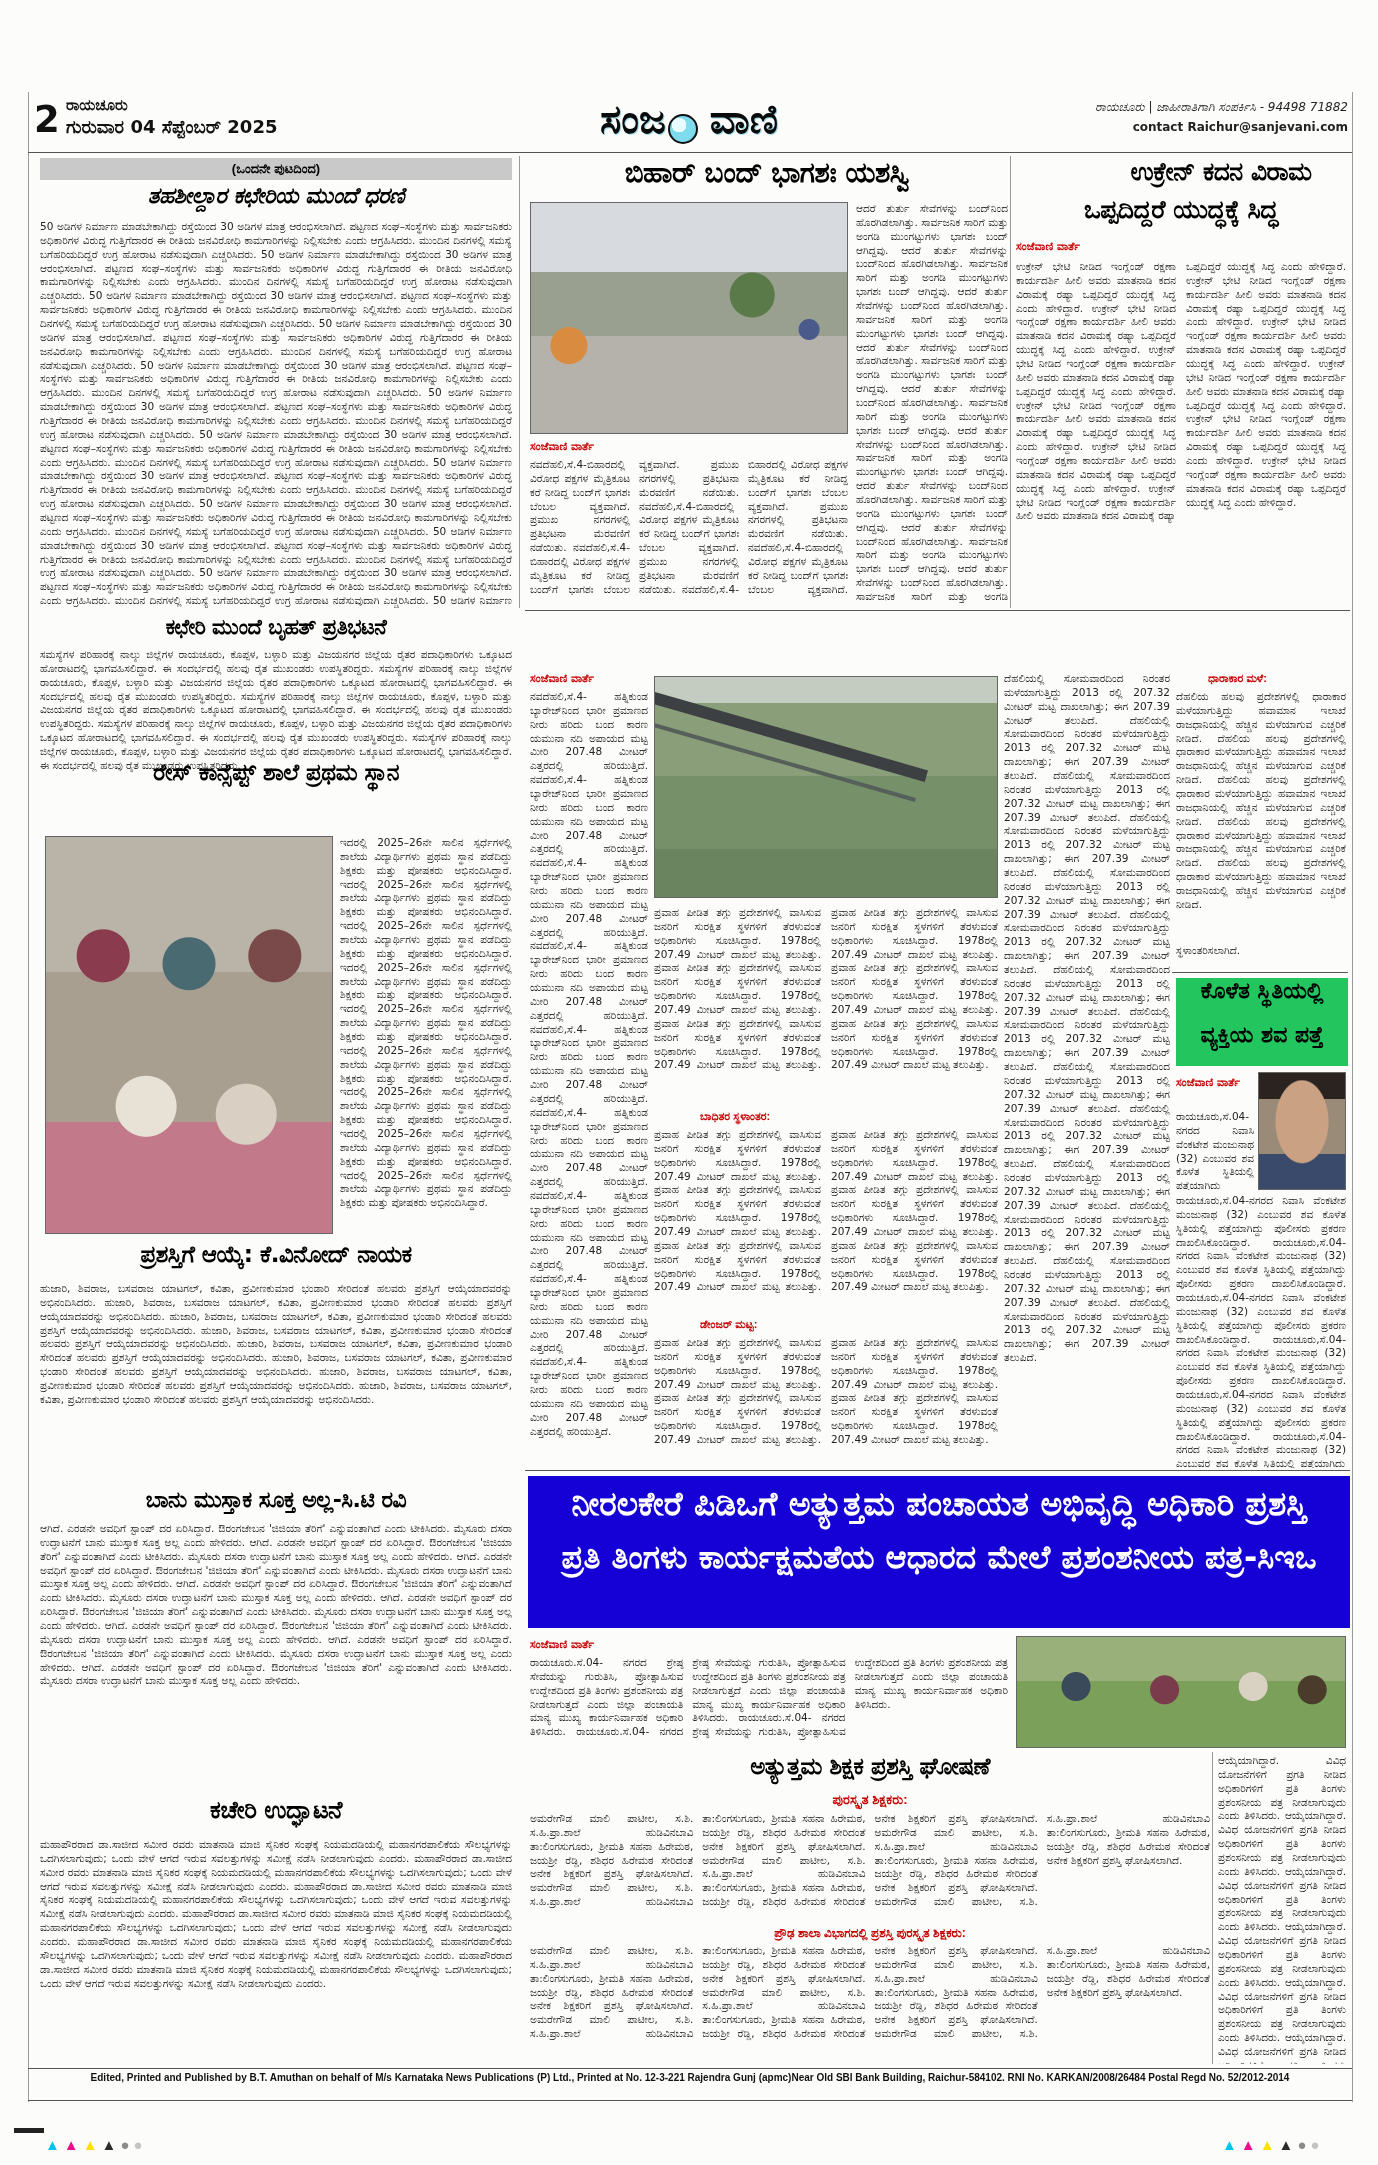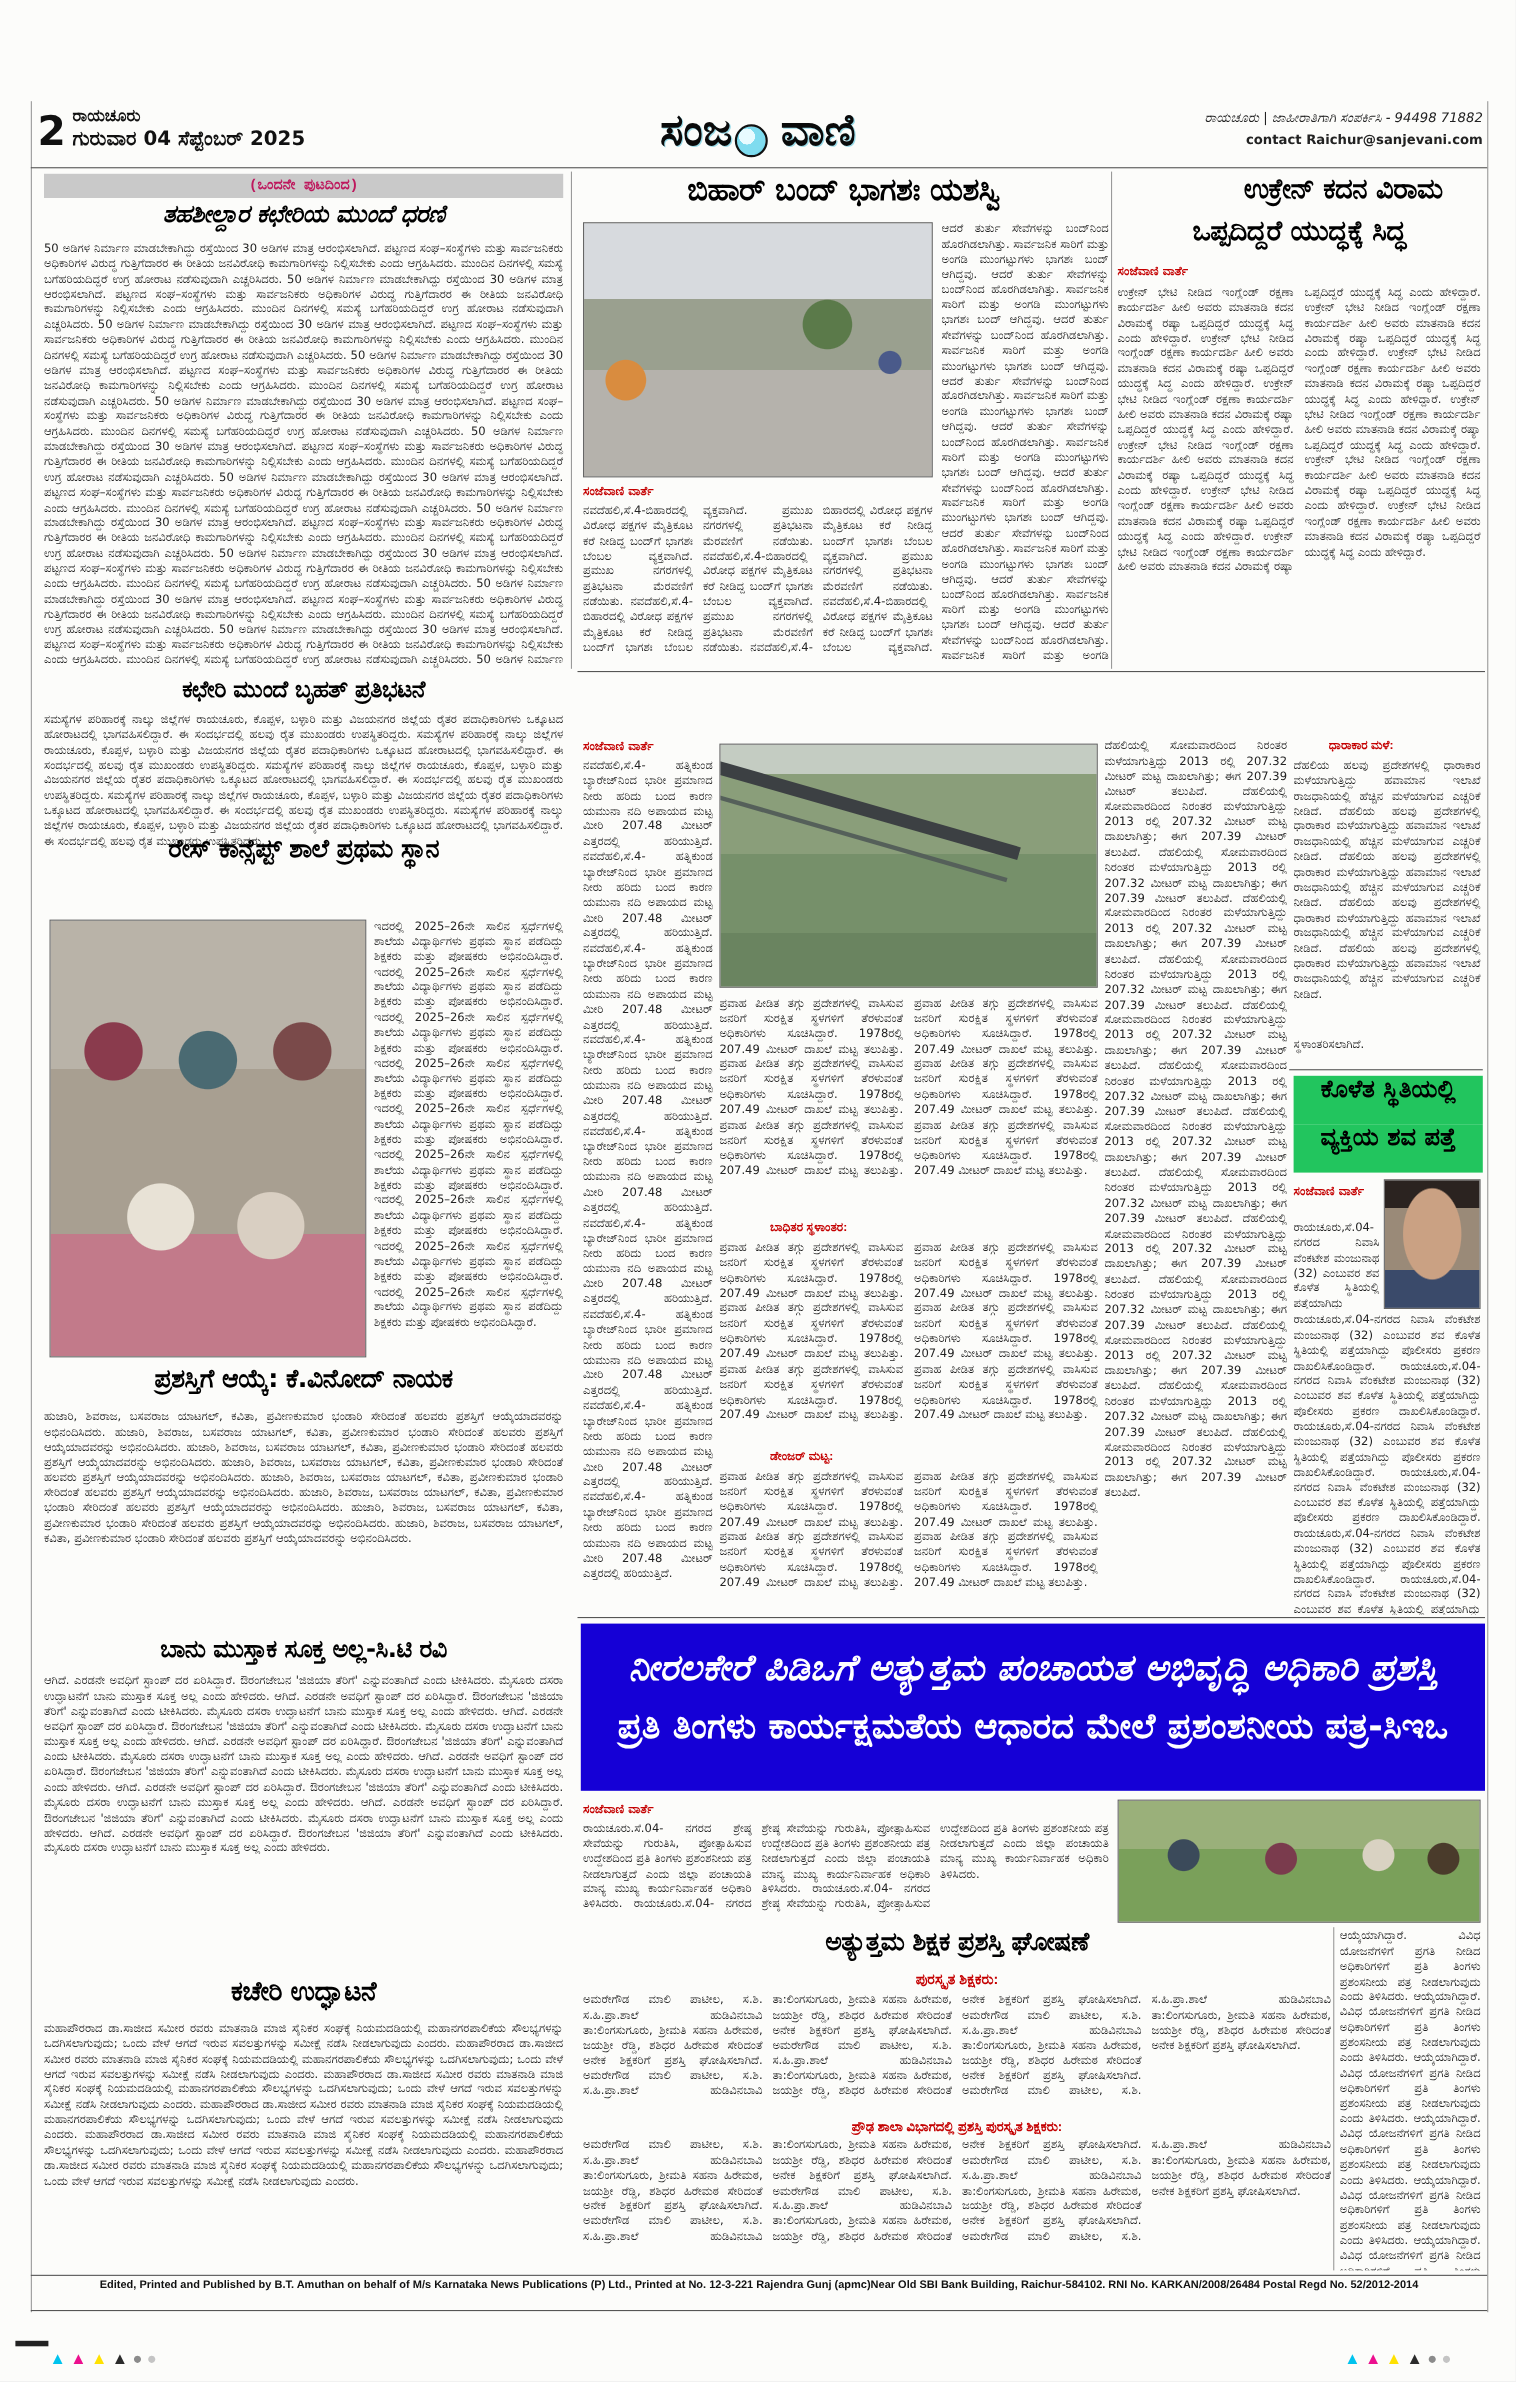--- a/index.html
+++ b/index.html
@@ -12,21 +12,21 @@
       font-family:"DejaVu Sans",sans-serif;}
   .red{color:#c40000;font-weight:bold;}
   .byline{font-size:11px;font-weight:bold;color:#c40000;font-family:"DejaVu Sans",sans-serif;}
   .vr{width:1px;background:#9a9a9a;}
   .hr{height:1px;background:#555;}
   .photo{border:1px solid #666;box-sizing:border-box;}
   .cols2{column-count:2;column-gap:10px;}
   .cols3{column-count:3;column-gap:9px;}
   .cols4{column-count:4;column-gap:9px;}
   .tagbar{background:#c9c9c9;text-align:center;font-size:13px;font-weight:bold;
-          font-family:Liberation Mono, monospace;line-height:22px;color:#be185d;}
+          font-family:Liberation Sans, sans-serif;line-height:22px;color:#000000;}
   .banner{background:#1500d6;color:#fff;text-align:center;font-weight:bold;
           font-family:"DejaVu Sans",sans-serif;}
   .yellowbox{background:#22c55e;color:#000;font-weight:bold;text-align:center;
              font-family:"DejaVu Sans",sans-serif;line-height:1.15;}
   .dot{display:inline-block;font-size:15px;line-height:15px;margin-right:4px;}
   .c1{color:#00c3ee}.c2{color:#ec0f8e}.c3{color:#ffe100}.c4{color:#2b2b2b}.c5{color:#8b8b8b}.c6{color:#c4c4c4}
   .globe{display:inline-block;width:26px;height:26px;border-radius:50%;
          background:radial-gradient(circle at 35% 35%, #e8fbff 0 30%, #7fdcef 31% 70%, #2aa8c4 100%);
          border:2px solid #111;vertical-align:middle;margin:0 2px;}
   .logo{font-family:"DejaVu Sans",sans-serif;font-weight:bold;font-size:40px;color:#0a0a0a;
@@ -126,21 +126,21 @@
   <div class="abs photo" style="left:1258px;top:1072px;width:88px;height:118px;
        background:
          radial-gradient(ellipse at 50% 42%, #caa183 0 26px, transparent 27px),
          linear-gradient(180deg,#2b2320 0 22%, #9a8a78 22% 70%, #3a4a6a 70% 100%);"></div>
   <div class="abs byline" style="left:1176px;top:1076px;width:78px;">ಸಂಜೆವಾಣಿ ವಾರ್ತೆ</div>
   <div class="abs bt" style="left:1176px;top:1110px;width:78px;height:80px;">ರಾಯಚೂರು,ಸೆ.04-ನಗರದ ನಿವಾಸಿ ವೆಂಕಟೇಶ ಮಂಜುನಾಥ (32) ಎಂಬುವರ ಶವ ಕೊಳೆತ ಸ್ಥಿತಿಯಲ್ಲಿ ಪತ್ತೆಯಾಗಿದ್ದು ಪೊಲೀಸರು ಪ್ರಕರಣ ದಾಖಲಿಸಿಕೊಂಡಿದ್ದಾರೆ. </div>
   <div class="abs bt" style="left:1176px;top:1194px;width:170px;height:274px;">ರಾಯಚೂರು,ಸೆ.04-ನಗರದ ನಿವಾಸಿ ವೆಂಕಟೇಶ ಮಂಜುನಾಥ (32) ಎಂಬುವರ ಶವ ಕೊಳೆತ ಸ್ಥಿತಿಯಲ್ಲಿ ಪತ್ತೆಯಾಗಿದ್ದು ಪೊಲೀಸರು ಪ್ರಕರಣ ದಾಖಲಿಸಿಕೊಂಡಿದ್ದಾರೆ. ರಾಯಚೂರು,ಸೆ.04-ನಗರದ ನಿವಾಸಿ ವೆಂಕಟೇಶ ಮಂಜುನಾಥ (32) ಎಂಬುವರ ಶವ ಕೊಳೆತ ಸ್ಥಿತಿಯಲ್ಲಿ ಪತ್ತೆಯಾಗಿದ್ದು ಪೊಲೀಸರು ಪ್ರಕರಣ ದಾಖಲಿಸಿಕೊಂಡಿದ್ದಾರೆ. ರಾಯಚೂರು,ಸೆ.04-ನಗರದ ನಿವಾಸಿ ವೆಂಕಟೇಶ ಮಂಜುನಾಥ (32) ಎಂಬುವರ ಶವ ಕೊಳೆತ ಸ್ಥಿತಿಯಲ್ಲಿ ಪತ್ತೆಯಾಗಿದ್ದು ಪೊಲೀಸರು ಪ್ರಕರಣ ದಾಖಲಿಸಿಕೊಂಡಿದ್ದಾರೆ. ರಾಯಚೂರು,ಸೆ.04-ನಗರದ ನಿವಾಸಿ ವೆಂಕಟೇಶ ಮಂಜುನಾಥ (32) ಎಂಬುವರ ಶವ ಕೊಳೆತ ಸ್ಥಿತಿಯಲ್ಲಿ ಪತ್ತೆಯಾಗಿದ್ದು ಪೊಲೀಸರು ಪ್ರಕರಣ ದಾಖಲಿಸಿಕೊಂಡಿದ್ದಾರೆ. ರಾಯಚೂರು,ಸೆ.04-ನಗರದ ನಿವಾಸಿ ವೆಂಕಟೇಶ ಮಂಜುನಾಥ (32) ಎಂಬುವರ ಶವ ಕೊಳೆತ ಸ್ಥಿತಿಯಲ್ಲಿ ಪತ್ತೆಯಾಗಿದ್ದು ಪೊಲೀಸರು ಪ್ರಕರಣ ದಾಖಲಿಸಿಕೊಂಡಿದ್ದಾರೆ. ರಾಯಚೂರು,ಸೆ.04-ನಗರದ ನಿವಾಸಿ ವೆಂಕಟೇಶ ಮಂಜುನಾಥ (32) ಎಂಬುವರ ಶವ ಕೊಳೆತ ಸ್ಥಿತಿಯಲ್ಲಿ ಪತ್ತೆಯಾಗಿದ್ದು ಪೊಲೀಸರು ಪ್ರಕರಣ ದಾಖಲಿಸಿಕೊಂಡಿದ್ದಾರೆ. </div>
 
   <div class="abs hr" style="left:525px;top:1470px;width:825px;"></div>
   <div class="abs banner" style="left:528px;top:1476px;width:822px;height:152px;">
-    <div style="font-size:33px;margin-top:20px;font-style:italic;">ನೀರಲಕೇರೆ ಪಿಡಿಒಗೆ ಅತ್ಯುತ್ತಮ ಪಂಚಾಯತ ಅಭಿವೃದ್ಧಿ ಅಧಿಕಾರಿ ಪ್ರಶಸ್ತಿ</div>
+    <div style="font-size:33px;margin-top:8px;">ನೀರಲಕೇರೆ ಪಿಡಿಒಗೆ ಅತ್ಯುತ್ತಮ ಪಂಚಾಯತ ಅಭಿವೃದ್ಧಿ ಅಧಿಕಾರಿ ಪ್ರಶಸ್ತಿ</div>
     <div style="font-size:32px;margin-top:14px;">ಪ್ರತಿ ತಿಂಗಳು ಕಾರ್ಯಕ್ಷಮತೆಯ ಆಧಾರದ ಮೇಲೆ ಪ್ರಶಂಶನೀಯ ಪತ್ರ-ಸಿಇಒ</div>
   </div>
 
   <div class="abs byline" style="left:530px;top:1638px;">ಸಂಜೆವಾಣಿ ವಾರ್ತೆ</div>
   <div class="abs bt cols3" style="left:530px;top:1656px;width:478px;height:90px;">ರಾಯಚೂರು.ಸೆ.04- ನಗರದ ಶ್ರೇಷ್ಠ ಸೇವೆಯನ್ನು ಗುರುತಿಸಿ, ಪ್ರೋತ್ಸಾಹಿಸುವ ಉದ್ದೇಶದಿಂದ ಪ್ರತಿ ತಿಂಗಳು ಪ್ರಶಂಶನೀಯ ಪತ್ರ ನೀಡಲಾಗುತ್ತದೆ ಎಂದು ಜಿಲ್ಲಾ ಪಂಚಾಯತಿ ಮಾನ್ಯ ಮುಖ್ಯ ಕಾರ್ಯನಿರ್ವಾಹಕ ಅಧಿಕಾರಿ ತಿಳಿಸಿದರು. ರಾಯಚೂರು.ಸೆ.04- ನಗರದ ಶ್ರೇಷ್ಠ ಸೇವೆಯನ್ನು ಗುರುತಿಸಿ, ಪ್ರೋತ್ಸಾಹಿಸುವ ಉದ್ದೇಶದಿಂದ ಪ್ರತಿ ತಿಂಗಳು ಪ್ರಶಂಶನೀಯ ಪತ್ರ ನೀಡಲಾಗುತ್ತದೆ ಎಂದು ಜಿಲ್ಲಾ ಪಂಚಾಯತಿ ಮಾನ್ಯ ಮುಖ್ಯ ಕಾರ್ಯನಿರ್ವಾಹಕ ಅಧಿಕಾರಿ ತಿಳಿಸಿದರು. ರಾಯಚೂರು.ಸೆ.04- ನಗರದ ಶ್ರೇಷ್ಠ ಸೇವೆಯನ್ನು ಗುರುತಿಸಿ, ಪ್ರೋತ್ಸಾಹಿಸುವ ಉದ್ದೇಶದಿಂದ ಪ್ರತಿ ತಿಂಗಳು ಪ್ರಶಂಶನೀಯ ಪತ್ರ ನೀಡಲಾಗುತ್ತದೆ ಎಂದು ಜಿಲ್ಲಾ ಪಂಚಾಯತಿ ಮಾನ್ಯ ಮುಖ್ಯ ಕಾರ್ಯನಿರ್ವಾಹಕ ಅಧಿಕಾರಿ ತಿಳಿಸಿದರು. </div>
   <div class="abs photo" style="left:1016px;top:1636px;width:330px;height:112px;
        background:
          radial-gradient(circle at 18% 45%, #3b4a5a 0 14px, transparent 15px),
          radial-gradient(circle at 45% 48%, #7a3b4d 0 14px, transparent 15px),
          radial-gradient(circle at 72% 45%, #d9d2c2 0 14px, transparent 15px),

